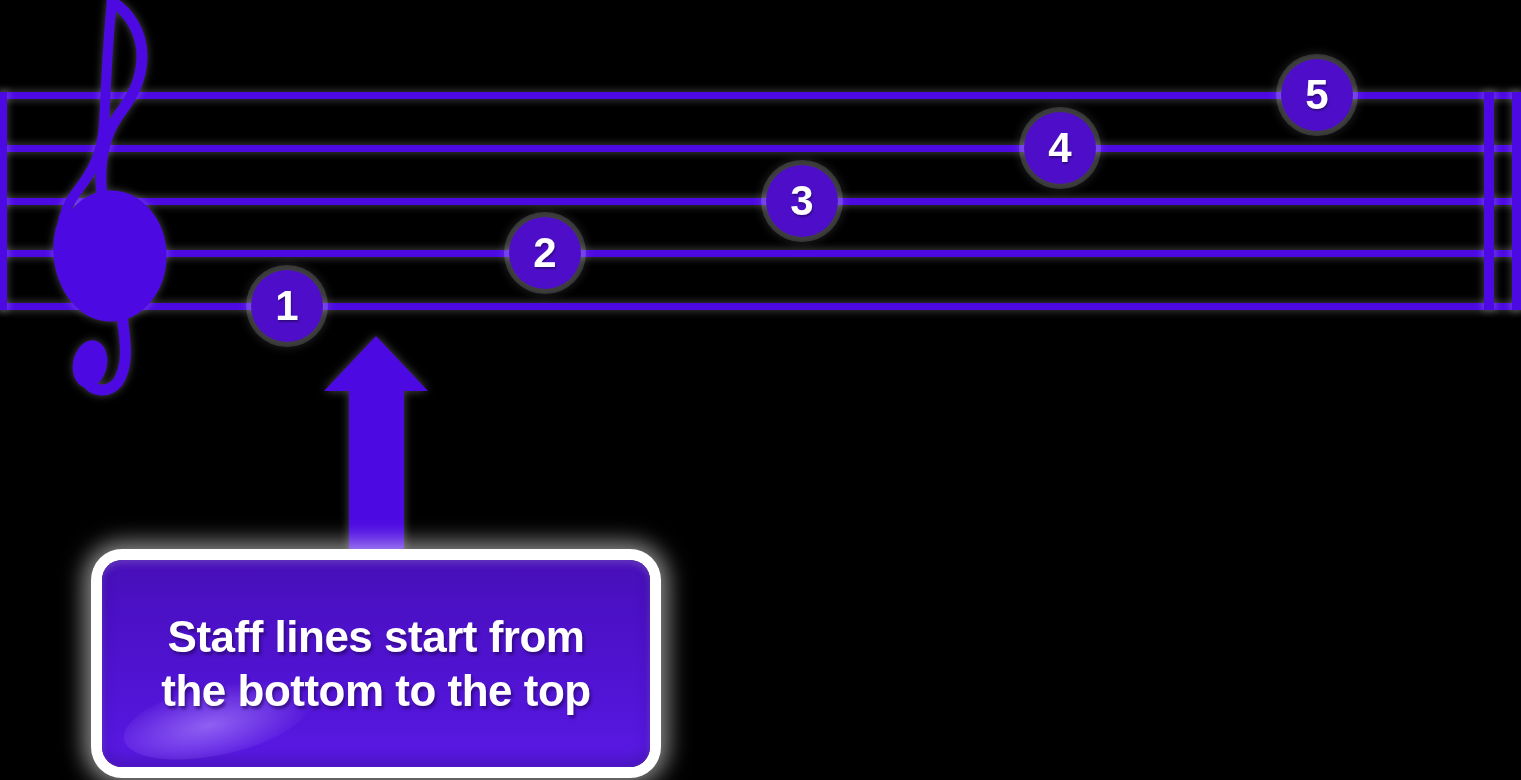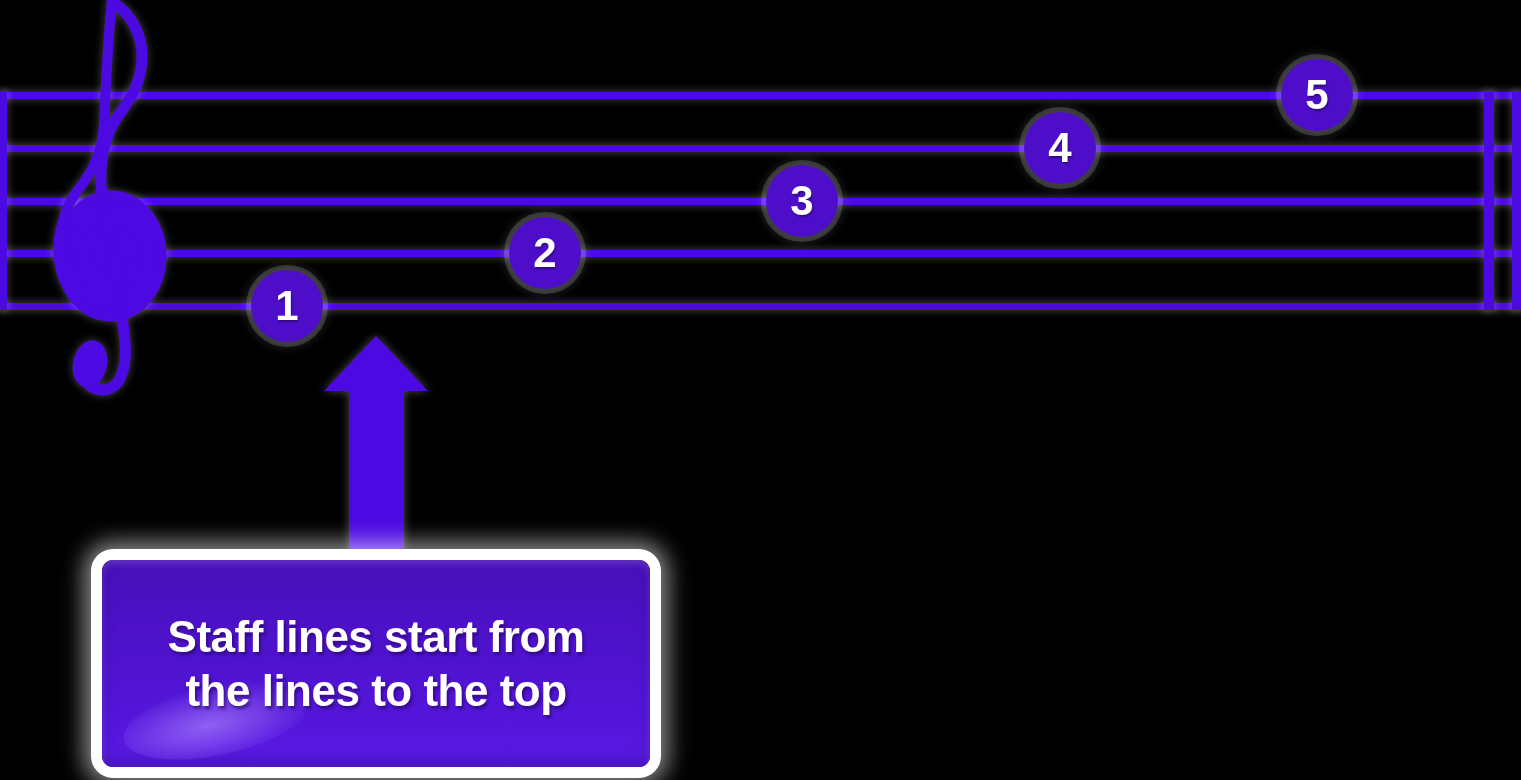--- a/index.html
+++ b/index.html
@@ -48,21 +48,21 @@
     display:flex;align-items:center;justify-content:center;
   }
   .marker span{
     color:var(--text-white);font-size:42px;font-weight:700;line-height:1;
     text-shadow:1px 2px 2px rgba(0,0,0,0.35);
   }
 
   
   .callout{
     position:absolute;left:102px;top:560px;width:548px;height:207px;
-    border-radius:11px;
+    border-radius:20px;
     background:linear-gradient(180deg,var(--callout-top) 0%,#4C11C8 32%,#5315D8 72%,var(--callout-bottom) 100%);
     box-shadow:0 0 0 11px var(--glow-white),0 0 22px 18px rgba(255,255,255,0.55),
                inset 0 4px 7px rgba(255,255,255,0.16),inset 0 -8px 14px rgba(20,0,70,0.25);
     display:flex;flex-direction:column;align-items:center;justify-content:center;
     overflow:hidden;
   }
   .callout::after{ 
     content:"";position:absolute;left:20px;bottom:12px;width:190px;height:70px;
     border-radius:50%;
     background:radial-gradient(ellipse at 45% 55%,rgba(175,135,255,0.65) 0%,rgba(175,135,255,0.25) 45%,rgba(175,135,255,0) 72%);
@@ -121,16 +121,16 @@
   <div class="marker" style="left:1281px;top:59px">
     <span>5</span>
   </div>
 
   <svg class="arrow-svg" viewBox="0 0 112 222" aria-hidden="true">
     <polygon points="56,6 108,61 84,61 84,222 29,222 29,61 4,61"></polygon>
   </svg>
 
   <div class="callout">
     <div class="callout-text">Staff lines start from</div>
-    <div class="callout-text">the lines to the top</div>
+    <div class="callout-text">the bottom to the top</div>
   </div>
 
 </div>
 
 </body></html>

